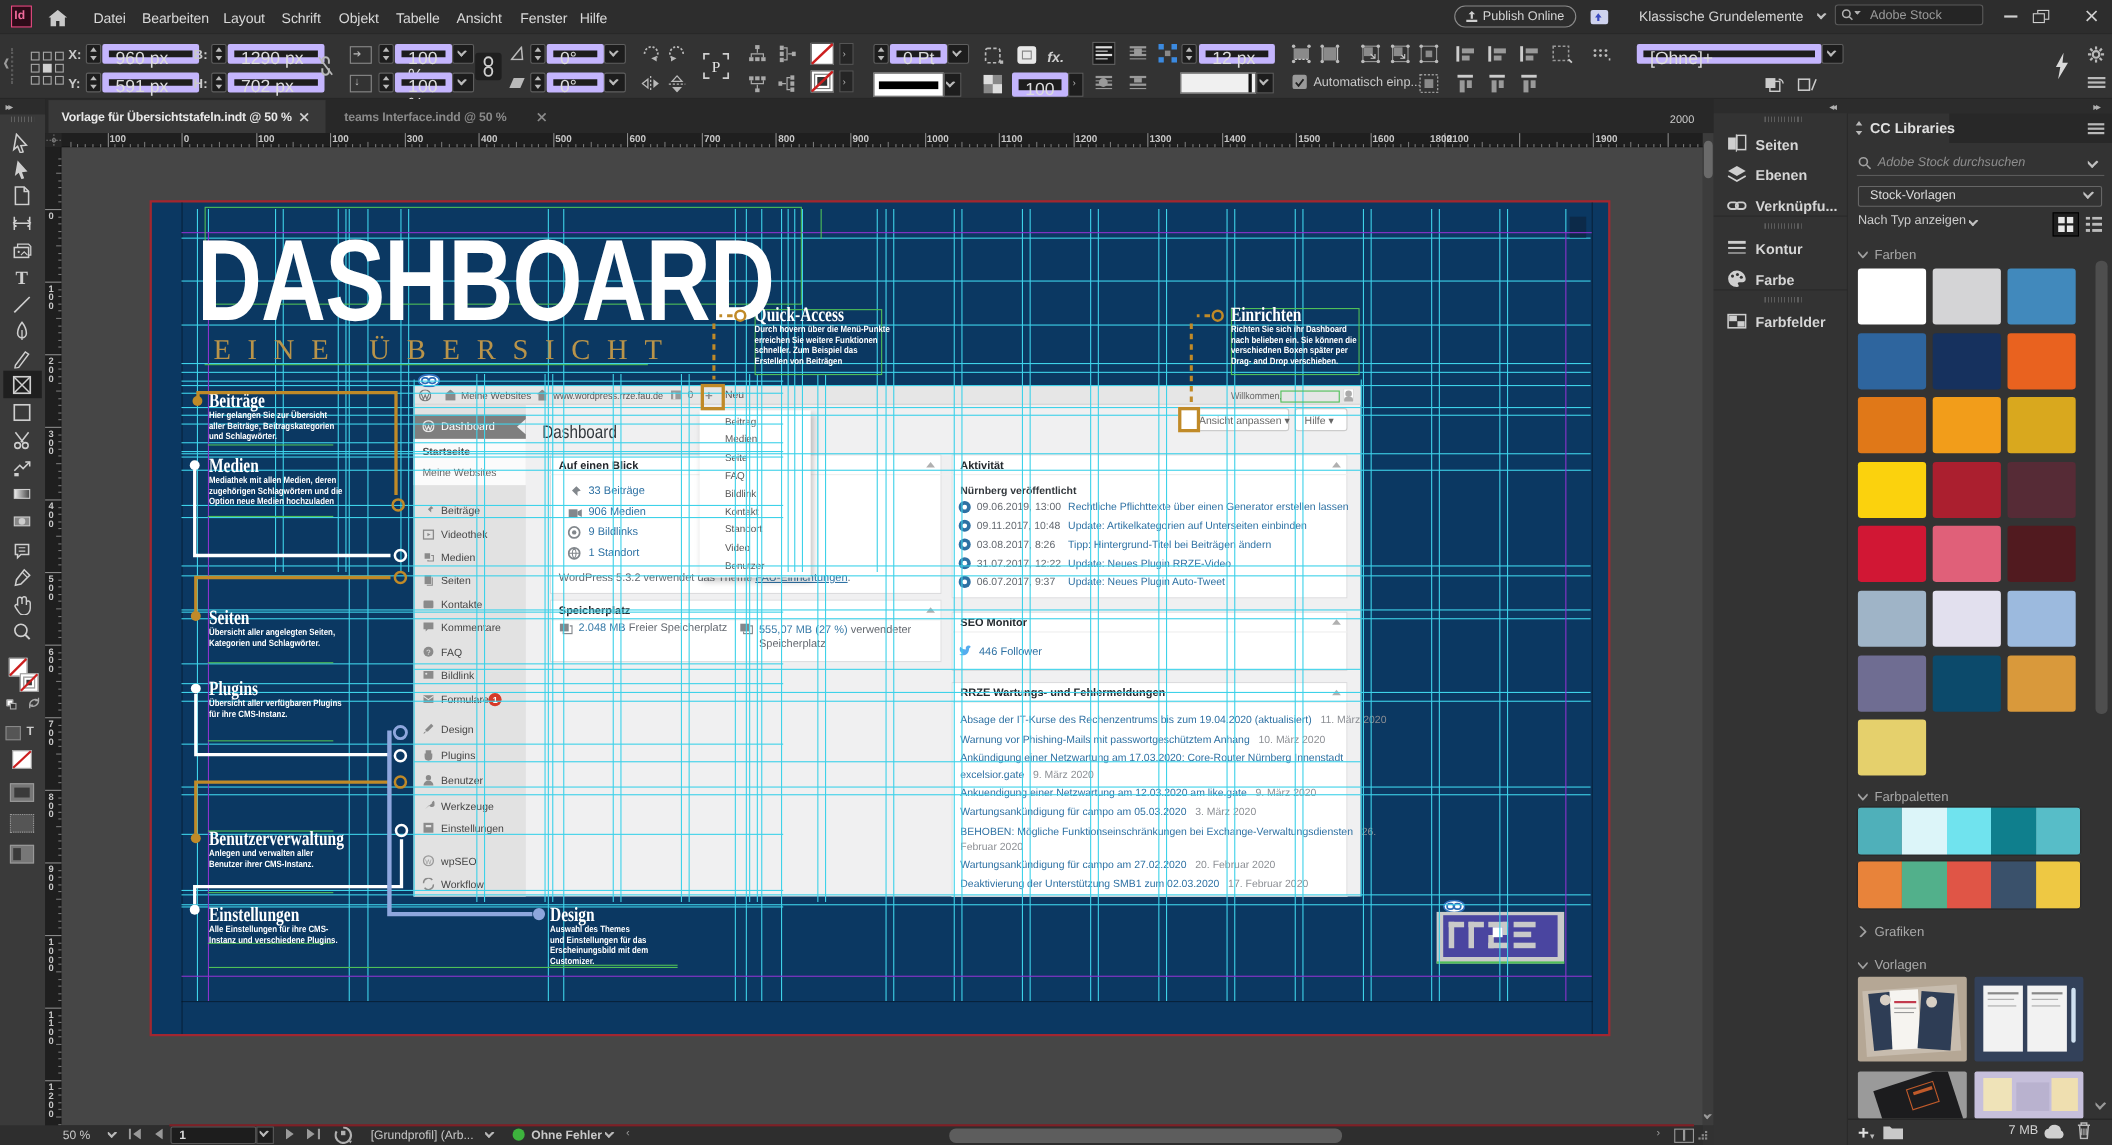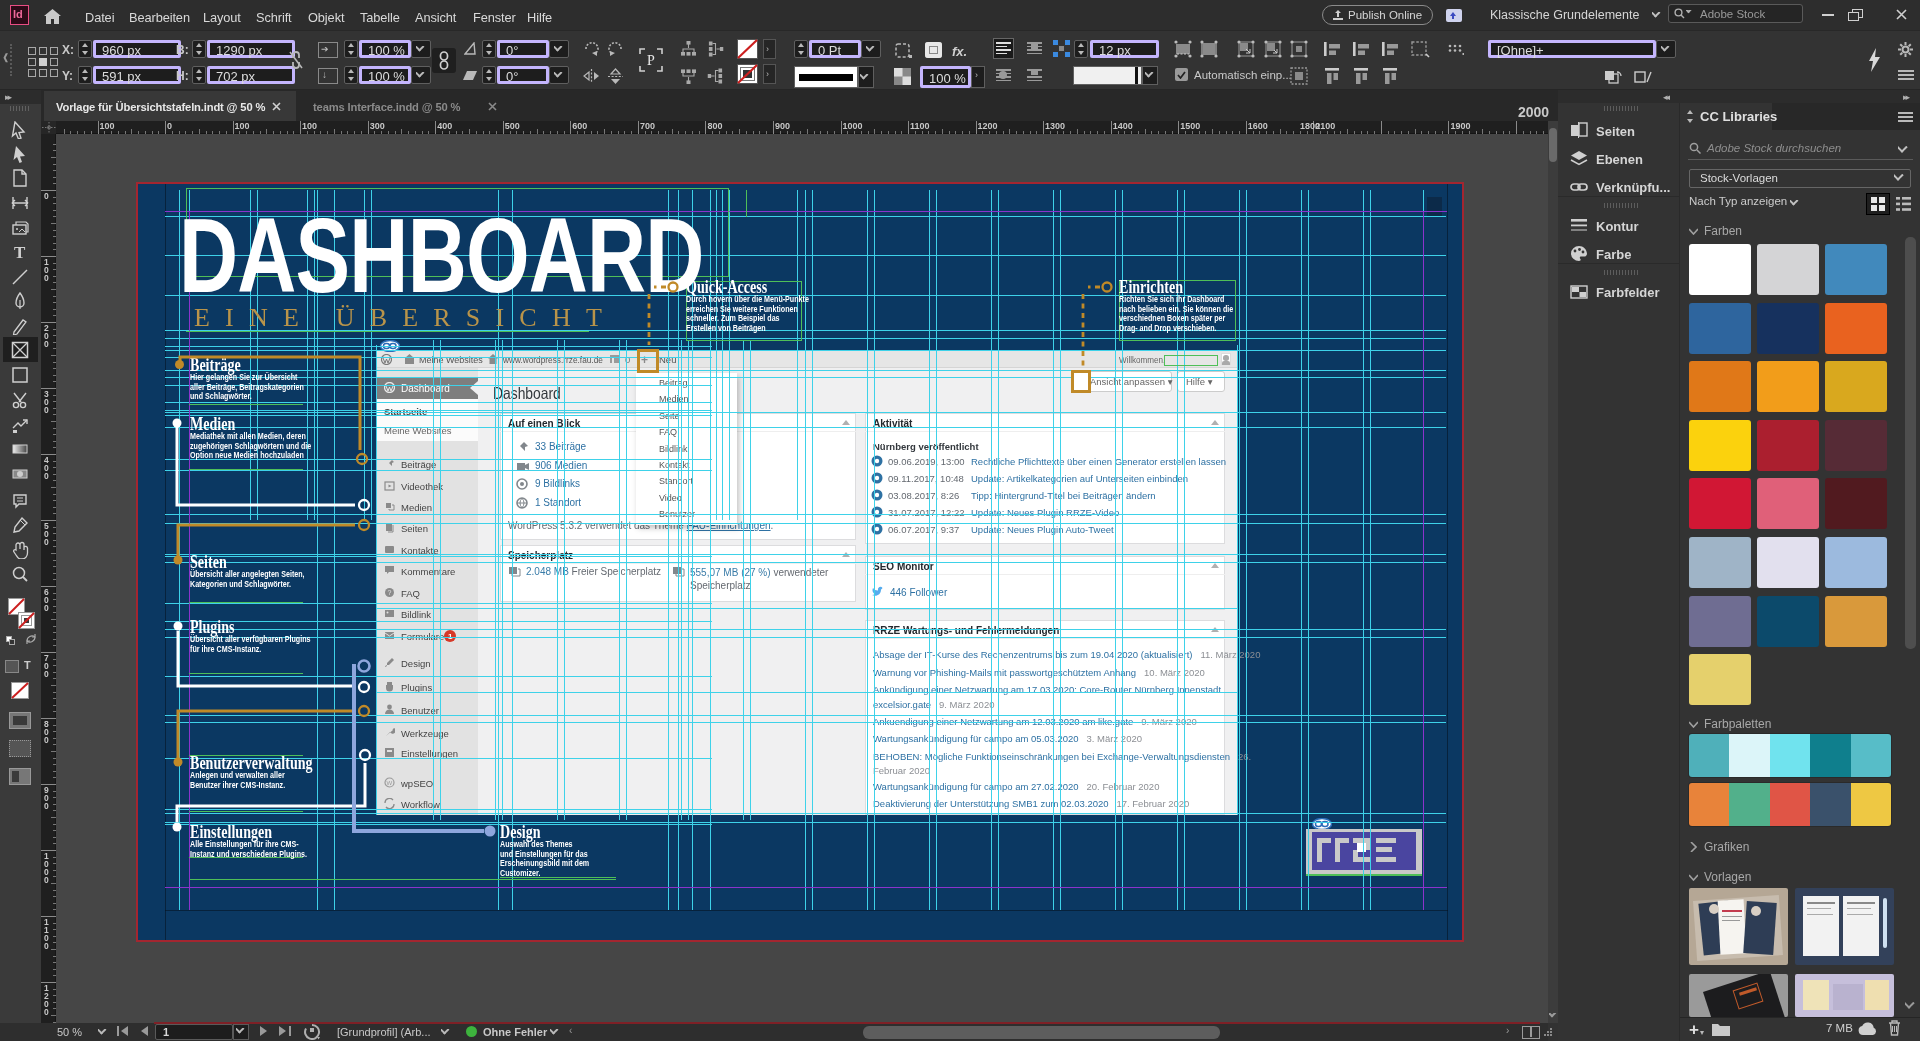--- a/index.html
+++ b/index.html
@@ -1,16 +1,16 @@
 <!DOCTYPE html>
 <html><head><meta charset="utf-8"><style>
 *{margin:0;padding:0;box-sizing:border-box}
 html,body{width:1920px;height:1041px;overflow:hidden;background:#323232;font-family:"Liberation Sans",sans-serif}
 .a{position:absolute}
-.fld{position:absolute;background:#1d1d1d;border:3px solid #c4b5fd;border-radius:2px;color:#dcdcdc;font-size:13px;line-height:15px;padding-left:6px}
+.fld{position:absolute;background:#1d1d1d;border:6px solid #c4b5fd;border-radius:2px;color:#dcdcdc;font-size:16px;line-height:15px;padding-left:6px}
 .mn{color:#d9d9d9;font-size:13.5px}
 .gv{position:absolute;width:1px;background:#3ed2e9}
 .gh{position:absolute;height:1px;background:#3ed2e9}
 .pv{position:absolute;width:1px;background:#8c33cc}
 .ph{position:absolute;height:1px;background:#8c33cc}
 .grn{position:absolute;background:#4fbf58}
 .lnk{color:#3a7ca8}
 .cal-h{position:absolute;color:#fff;font-family:"Liberation Serif",serif;font-weight:bold;font-size:18.5px;white-space:nowrap;transform:scaleX(0.76);transform-origin:0 0}
 .cal-b{position:absolute;color:#fff;font-weight:bold;font-size:8.3px;line-height:9.6px;transform:scaleX(0.86);transform-origin:0 0}
 </style></head><body>
@@ -748,21 +748,21 @@
 <div class="a" style="left:1455.2px;top:131px;width:1px;height:3px;background:#777"></div>
 <div class="a" style="left:1462.0px;top:131px;width:1px;height:3px;background:#777"></div>
 <div class="a" style="left:1468.7px;top:131px;width:1px;height:3px;background:#777"></div>
 <div class="a" style="left:1475.5px;top:131px;width:1px;height:3px;background:#777"></div>
 <div class="a" style="left:1482.2px;top:129px;width:1px;height:5px;background:#777"></div>
 <div class="a" style="left:1489.0px;top:131px;width:1px;height:3px;background:#777"></div>
 <div class="a" style="left:1495.7px;top:131px;width:1px;height:3px;background:#777"></div>
 <div class="a" style="left:1502.5px;top:131px;width:1px;height:3px;background:#777"></div>
 <div class="a" style="left:1509.2px;top:131px;width:1px;height:3px;background:#777"></div>
 <div class="a" style="left:1516.0px;top:121px;width:1px;height:13px;background:#8a8a8a"></div>
-<div class="a" style="left:1518.0px;top:104px;font-size:14px;color:#c8c8c8;font-weight:bold">2000</div>
+<div class="a" style="left:1518.0px;top:104px;font-size:10px;color:#c8c8c8;font-weight:normal">2000</div>
 <div class="a" style="left:1522.8px;top:131px;width:1px;height:3px;background:#777"></div>
 <div class="a" style="left:1529.5px;top:131px;width:1px;height:3px;background:#777"></div>
 <div class="a" style="left:1536.3px;top:131px;width:1px;height:3px;background:#777"></div>
 <div class="a" style="left:1543.0px;top:131px;width:1px;height:3px;background:#777"></div>
 <div style="position:absolute;left:41px;top:134px;width:15px;height:907px;background:#1f1f1f;border-right:1px solid #151515"></div>
 <div class="a" style="left:53px;top:143.8px;width:3px;height:1px;background:#777"></div>
 <div class="a" style="left:53px;top:150.4px;width:3px;height:1px;background:#777"></div>
 <div class="a" style="left:51px;top:157.0px;width:5px;height:1px;background:#777"></div>
 <div class="a" style="left:53px;top:163.6px;width:3px;height:1px;background:#777"></div>
 <div class="a" style="left:53px;top:170.2px;width:3px;height:1px;background:#777"></div>

